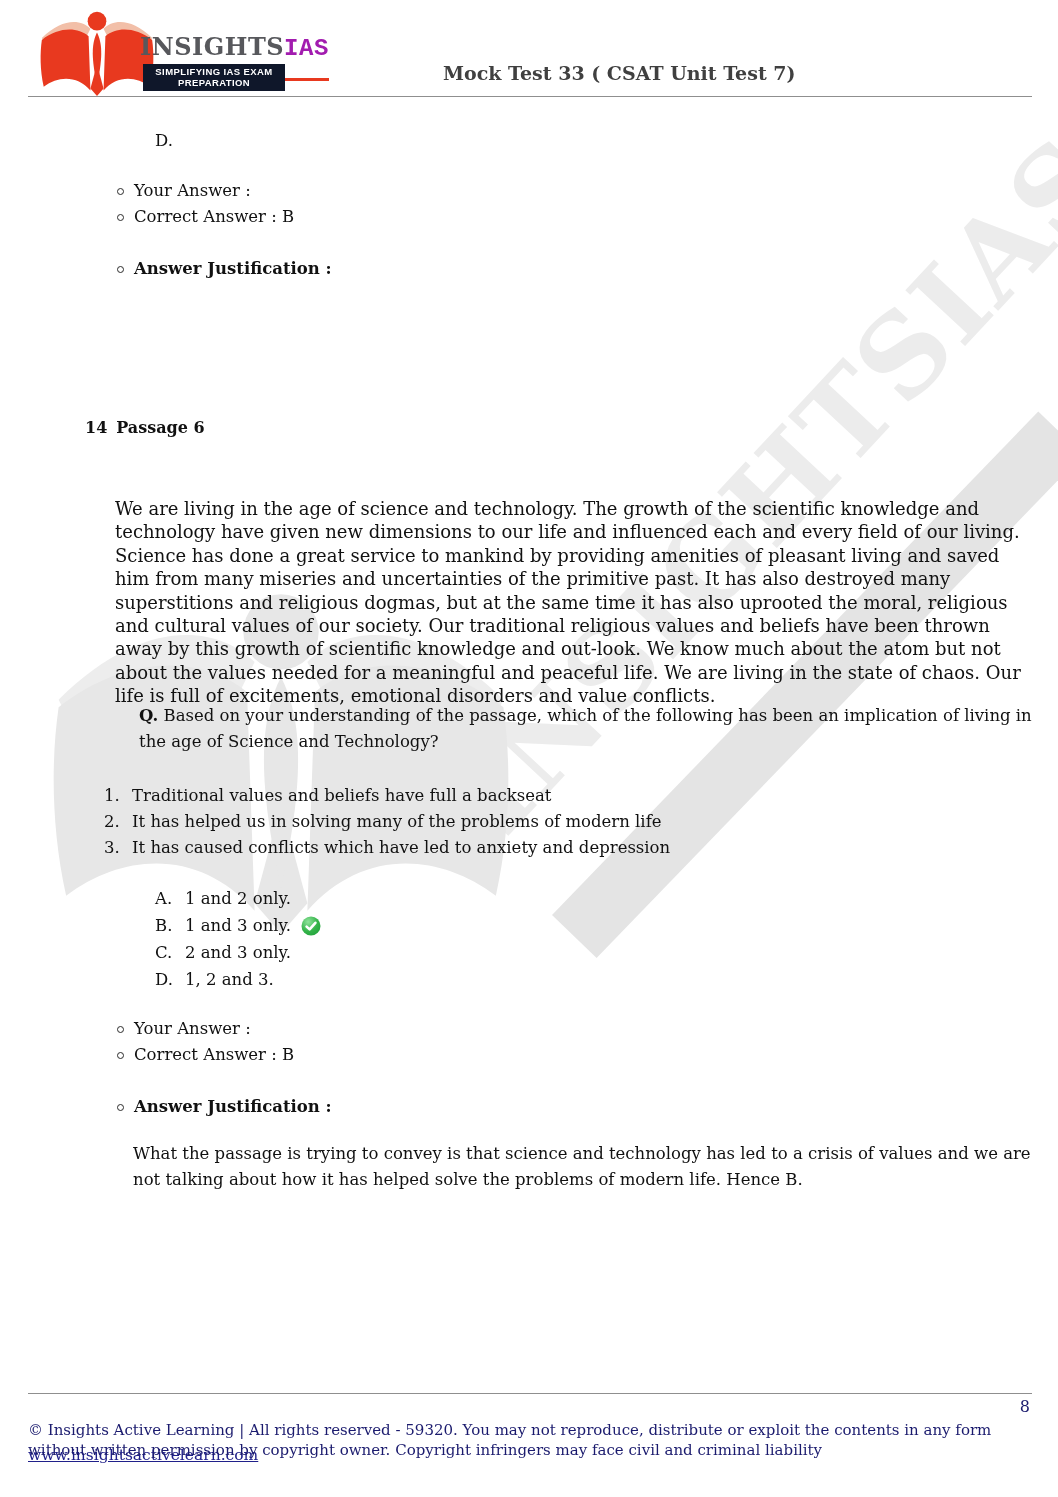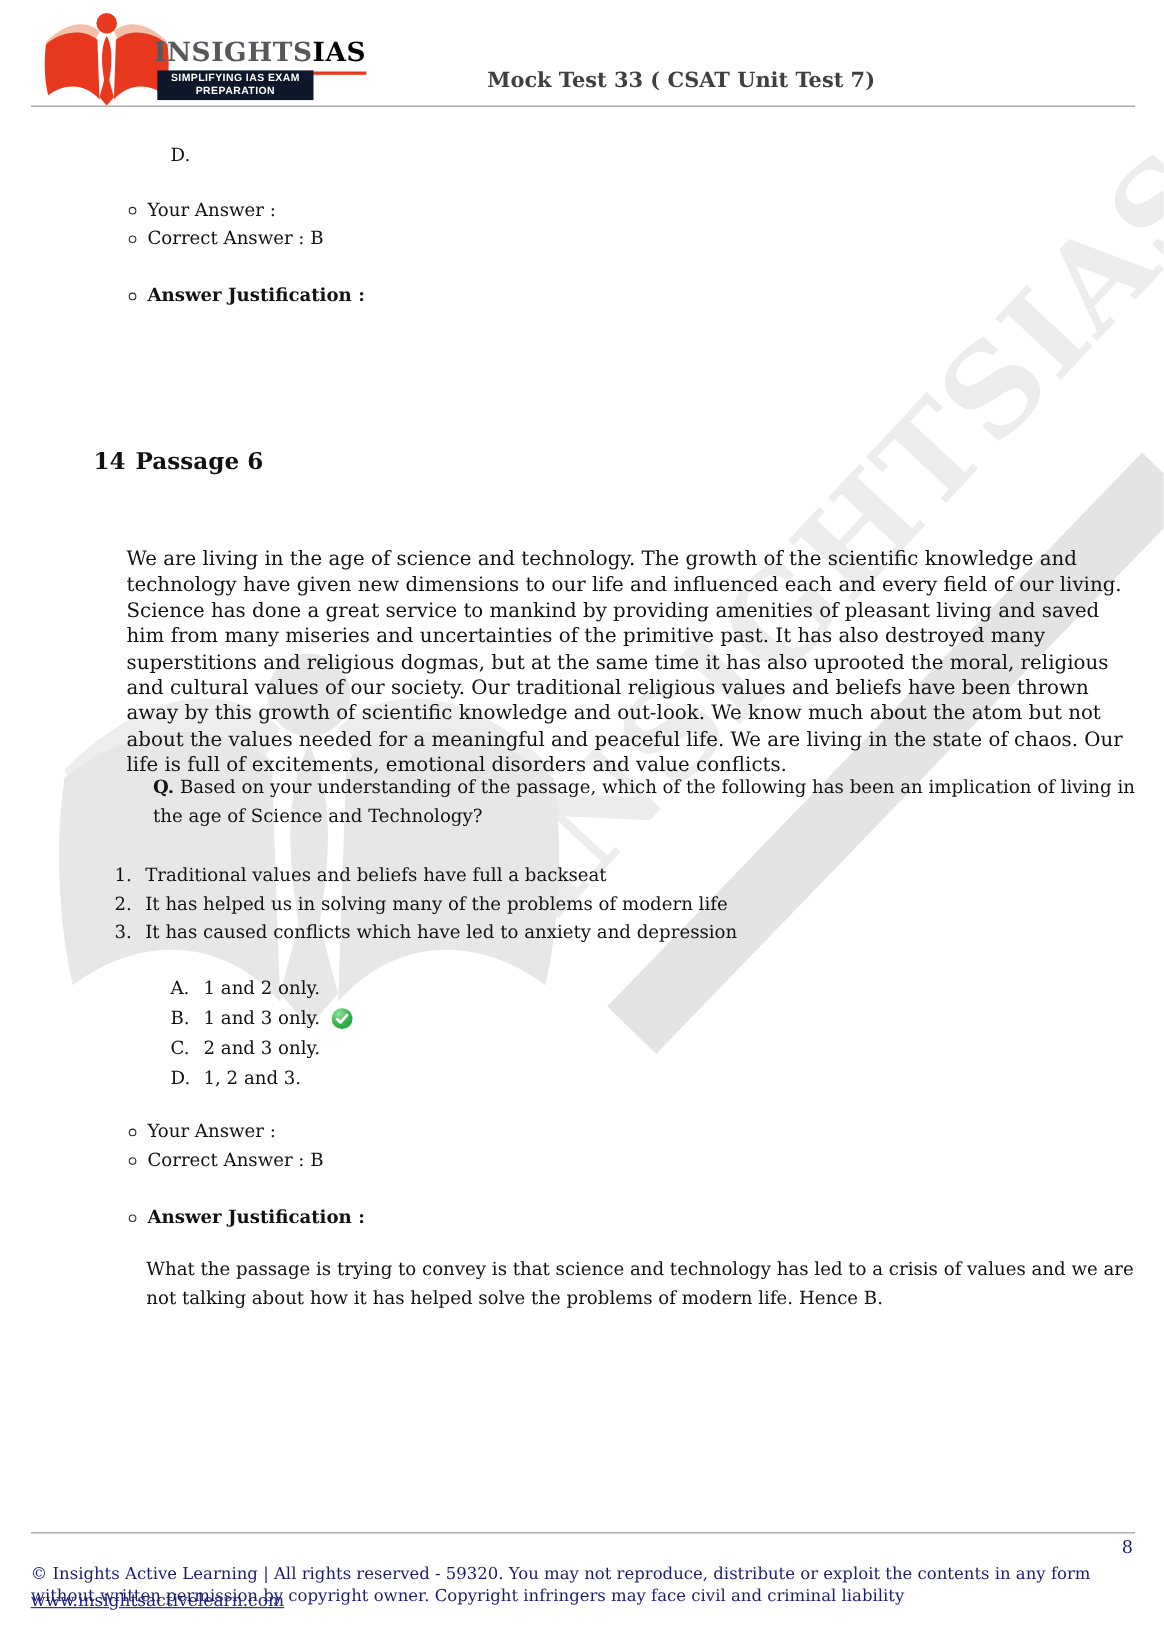--- a/index.html
+++ b/index.html
@@ -11,21 +11,21 @@
            transform:rotate(-46deg);transform-origin:0 0;}
   .wm-text{left:428px;top:768px;font-size:112px;font-weight:700;letter-spacing:2px;
            color:#ececec;transform:rotate(-47deg);transform-origin:0 0;white-space:nowrap;
            font-family:"DejaVu Serif","Liberation Serif",serif;}
   .wm-book{left:36px;top:556px;width:490px;height:408px;}
   
   .logo-book{position:absolute;left:33px;top:10px;width:128px;height:86px;z-index:2;}
   .logo-word{position:absolute;left:140px;top:32px;z-index:2;font-size:24px;font-weight:700;
              letter-spacing:.5px;white-space:nowrap;}
   .logo-word .w-gray{color:#57585c;}
-  .logo-word .w-red{color:#000000;border-bottom:3px solid #e8391f;padding-bottom:4px;}
+  .logo-word .w-red{color:#a21caf;border-bottom:3px solid #e8391f;padding-bottom:16px;font-family:Liberation Mono, monospace;}
   .logo-tagline{position:absolute;left:143px;top:64px;width:138px;z-index:2;background:#0f172a;
                 color:#fff;font-family:"Liberation Sans","DejaVu Sans",sans-serif;
                 font-size:9.5px;font-weight:700;text-align:center;line-height:1.2;
                 padding:2px 2px;letter-spacing:.4px;}
   .doc-title{position:absolute;left:443px;top:62px;z-index:2;font-size:19px;font-weight:700;
              color:#404040;white-space:nowrap;}
   .rule{position:absolute;left:28px;width:1004px;height:0;border-top:1.5px solid #8f8f8f;z-index:2;}
   .rule-top{top:96px;}
   .rule-bottom{top:1393px;}
   
@@ -89,21 +89,21 @@
   </div>
   <div class="abs bullet-row" style="left:116px;top:205px;">
     <span class="bullet-ring"></span>
     <span>Correct Answer : B</span>
   </div>
   <div class="abs bullet-row bold" style="left:116px;top:257px;">
     <span class="bullet-ring"></span>
     <span>Answer Justification :</span>
   </div>
 
-  <div class="abs labelled bold" style="left:85px;top:406px;font-size:21px;">
+  <div class="abs labelled bold" style="left:85px;top:418px;font-size:16px;">
     <span>14</span>
     <span style="margin-left:9px;">Passage 6</span>
   </div>
 
   <div class="abs passage" style="left:115px;top:469px;width:908px;">We are living in the age of science and technology. The growth of the scientific knowledge and technology have given new dimensions to our life and influenced each and every field of our living. Science has done a great service to mankind by providing amenities of pleasant living and saved him from many miseries and uncertainties of the primitive past. It has also destroyed many superstitions and religious dogmas, but at the same time it has also uprooted the moral, religious and cultural values of our society. Our traditional religious values and beliefs have been thrown away by this growth of scientific knowledge and out-look. We know much about the atom but not about the values needed for a meaningful and peaceful life. We are living in the state of chaos. Our life is full of excitements, emotional disorders and value conflicts.</div>
 
   <div class="abs" style="left:115px;top:703px;width:897px;font-size:16.5px;line-height:25.5px;margin-left:24px;">
     <span class="bold">Q.</span>
     <span>Based on your understanding of the passage, which of the following has been an implication of living in the age of Science and Technology?</span>
   </div>

